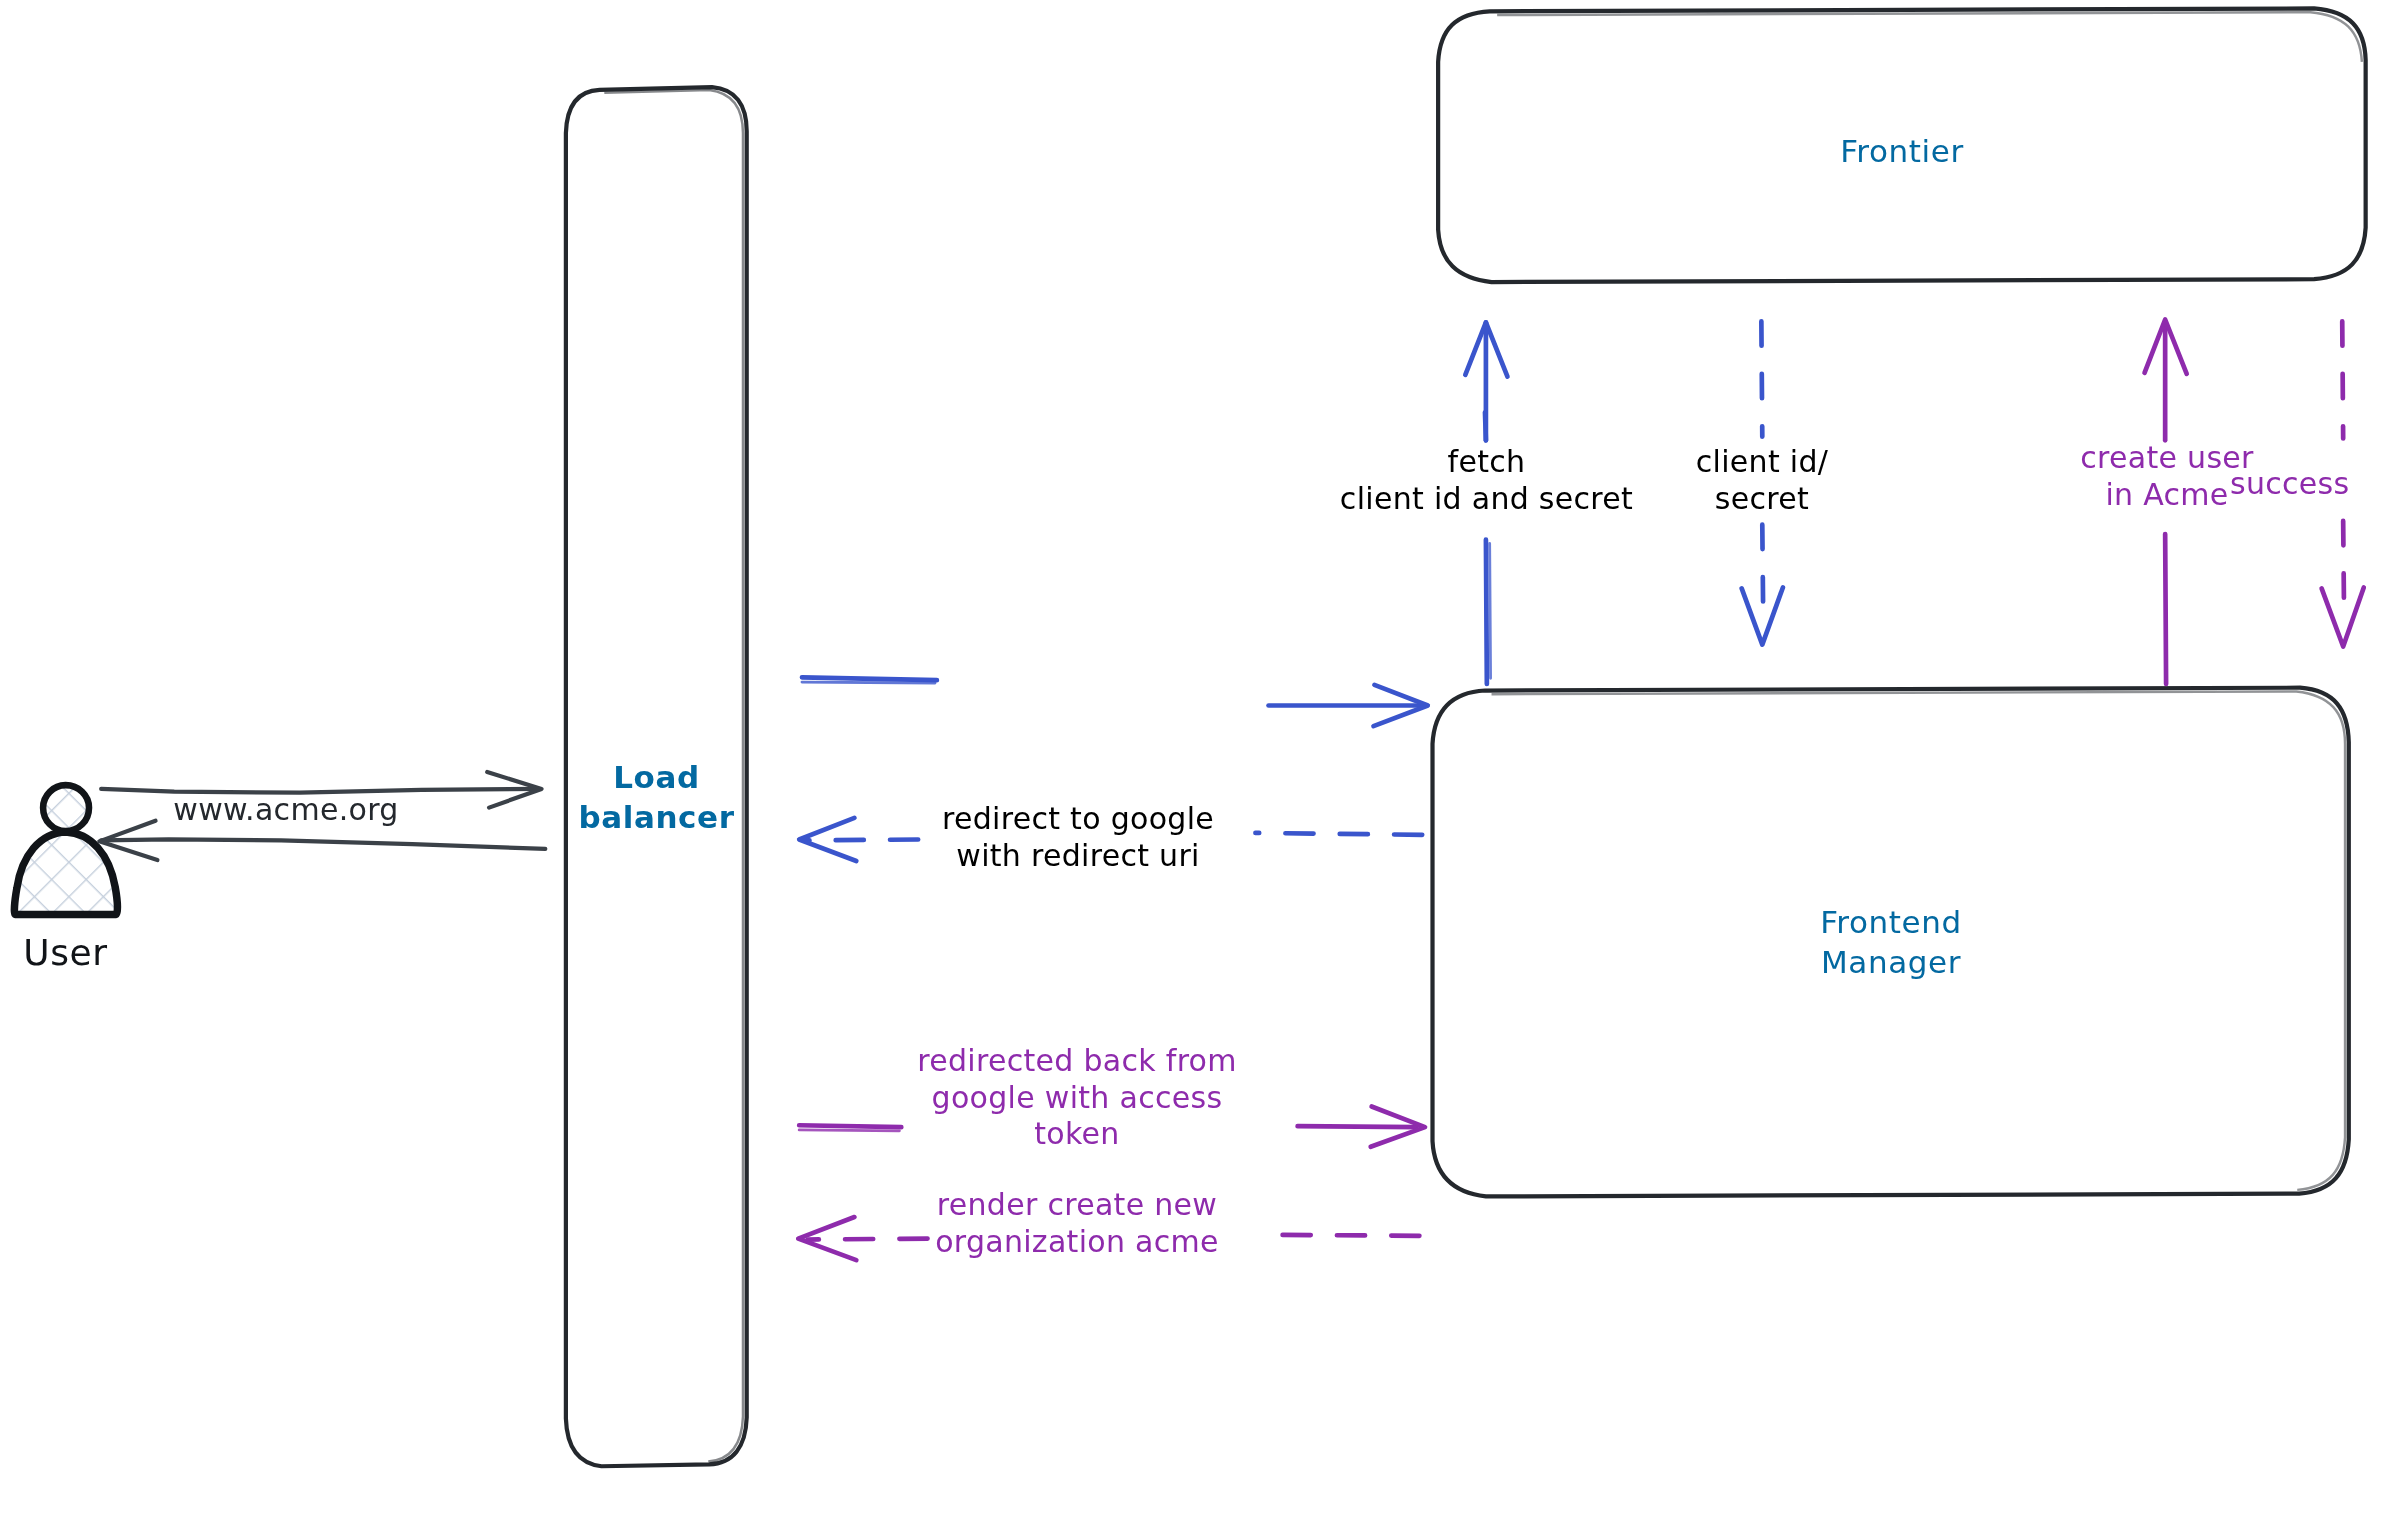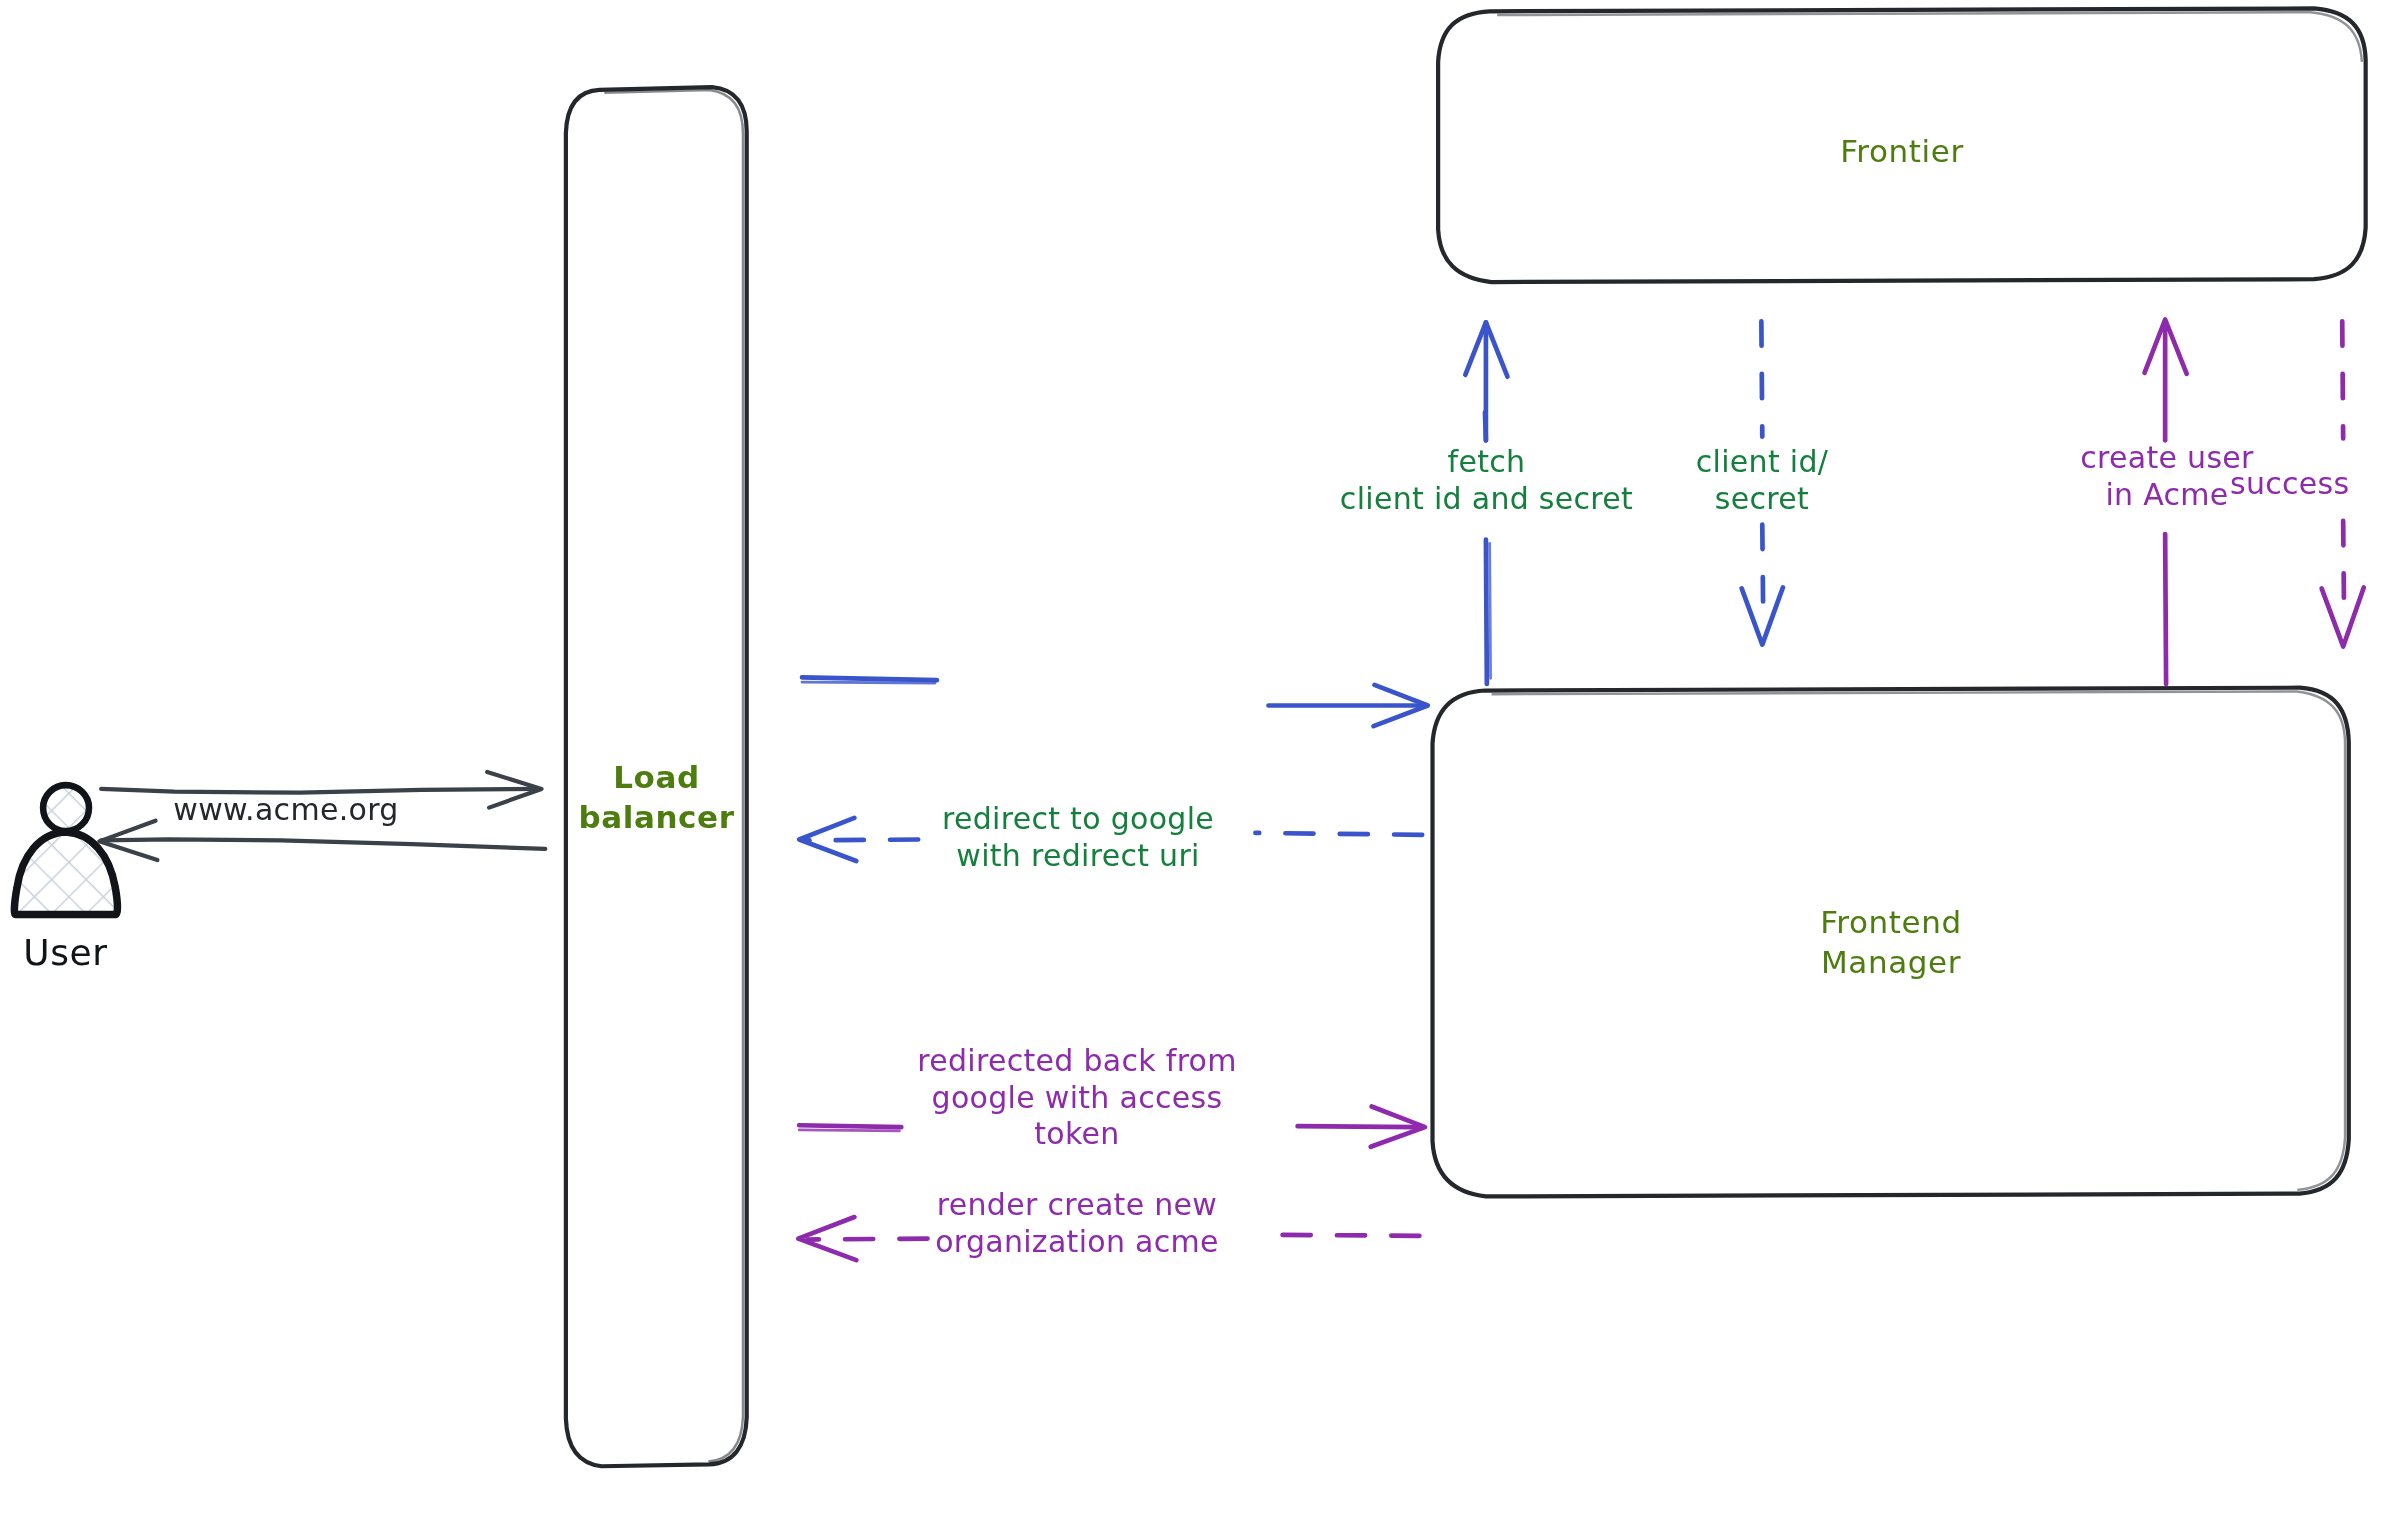--- a/index.html
+++ b/index.html
@@ -21,38 +21,38 @@
     position: absolute;
     top: 0;
     left: 0;
     width: 2405px;
     height: 1530px;
   }
   .node-label {
     position: absolute;
     text-align: center;
     font-family: "DejaVu Sans", sans-serif;
-    color: #4d7c0f;
+    color: #0369a1;
     font-size: 31px;
     line-height: 1.30;
     letter-spacing: 0.6px;
     white-space: pre-line;
     pointer-events: none;
   }
   .edge-label {
     position: absolute;
     text-align: center;
     font-family: "DejaVu Sans", sans-serif;
     font-size: 30px;
     line-height: 1.22;
     letter-spacing: 0.3px;
     white-space: pre-line;
     pointer-events: none;
   }
-  .edge-label.blue { color: #15803d; }
+  .edge-label.blue { color: #000000; }
   .edge-label.purple { color: #8e2bac; }
   .edge-label.dark { color: #24282d; margin-top: 21px; }
   .actor-label {
     position: absolute;
     text-align: center;
     font-family: "DejaVu Sans", sans-serif;
     color: #111418;
     font-size: 36px;
     letter-spacing: 0.6px;
     pointer-events: none;

